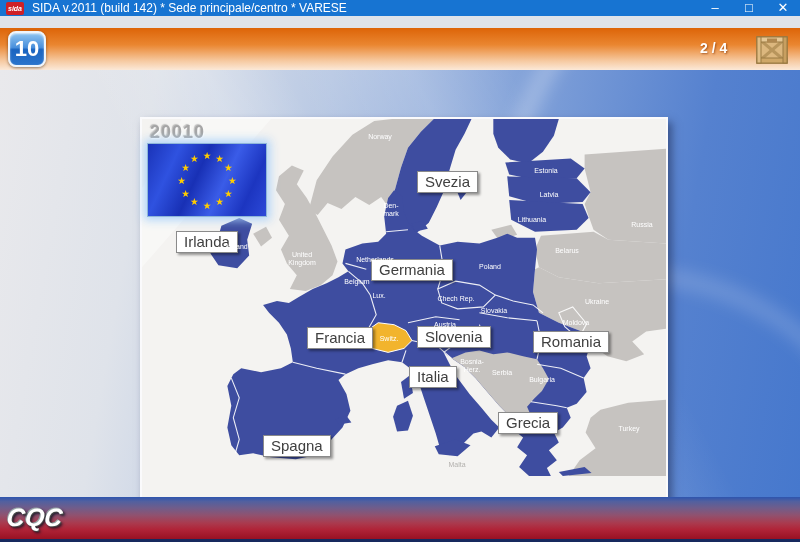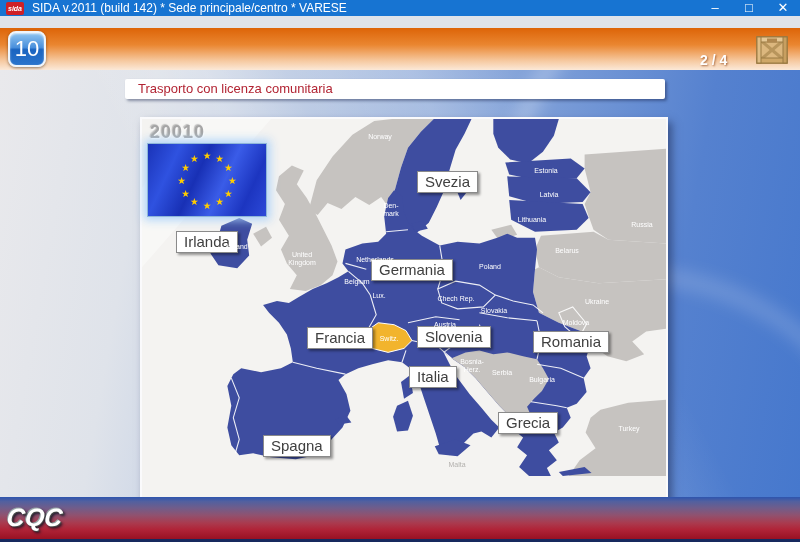--- a/index.html
+++ b/index.html
@@ -14,24 +14,24 @@
   .titletext { color:#fff; font-size:12px; margin-left:8px; }
   .wincontrols { margin-left:auto; display:flex; height:28px; }
   .winbtn { width:34px; height:28px; color:#fff; font-size:13px; text-align:center; line-height:28px; cursor:default; }
 
   
   .header { position:absolute; left:0; top:28px; width:800px; height:42px;
             background:linear-gradient(180deg,#dd6408 0%,#ea8630 40%,#f6c9a0 78%,#fbe9d8 100%); }
   .badge { position:absolute; left:8px; top:3px; width:38px; height:36px; border-radius:8px;
            background:linear-gradient(180deg,#8ec4f0 0%,#4a90dc 45%,#1a64c0 52%,#2a74cc 100%);
            border:2px solid #eef5fc; box-shadow:0 1px 3px rgba(40,20,0,.5), inset 0 1px 2px rgba(255,255,255,.7);
-           color:#fff; font-size:22px; font-weight:normal; text-align:center; line-height:32px; }
+           color:#fff; font-size:22px; font-weight:bold; text-align:center; line-height:32px; }
   .htitle { position:absolute; left:58px; top:12px; color:#fff; font-size:15px; font-weight:bold;
             text-shadow:1px 1px 2px rgba(120,45,0,.6); }
-  .pageind { position:absolute; left:700px; top:24px; color:#fff; font-size:14px; font-weight:bold;
+  .pageind { position:absolute; left:700px; top:12px; color:#fff; font-size:14px; font-weight:bold;
              text-shadow:1px 1px 2px rgba(120,45,0,.6); }
   .crate { position:absolute; left:751px; top:1px; }
 
   
   .content { position:absolute; left:0; top:70px; width:800px; height:427px; overflow:hidden;
              background:linear-gradient(100deg,#e9e9ec 0%,#dfe3ea 18%,#b9c9e4 38%,#7e9fd8 62%,#5581cf 82%,#4678cd 100%); }
   .swoosh1 { position:absolute; right:-150px; top:-120px; width:460px; height:620px;
              border:16px solid rgba(255,255,255,.30); border-radius:50%; filter:blur(9px); pointer-events:none; }
   .swoosh2 { position:absolute; right:-80px; bottom:-200px; width:520px; height:430px;
              border:13px solid rgba(255,255,255,.22); border-radius:50%; filter:blur(9px); pointer-events:none; }
@@ -104,21 +104,20 @@
         <rect x="16" y="9.5" width="10" height="4" fill="#b08850"></rect>
       </svg>
     </div>
   </div>
 
   <div class="content">
     <div class="swoosh1"></div>
     <div class="swoosh2"></div>
     <div class="streak"></div>
 
-    <div class="subtitlebar">Trasporto con licenza comunitaria</div>
 
     <div class="mappanel">
       <svg class="mapsvg" width="524" height="357" viewBox="0 0 528 361" preserveAspectRatio="none">
         <rect x="0" y="0" width="528" height="361" fill="#f4f3f1"></rect>
         <polygon points="40,0 130,0 0,150 0,70" fill="#ffffff" opacity="0.4"></polygon>
 
         <path d="M168,92 L176,62 L192,38 L212,16 L234,2 L252,0 L294,0 L281,13 L268,29 L261,49 L255,71 L249,90 L241,79 L229,87 L215,79 L201,91 L187,85 L177,97 Z" fill="#c6c3c0"></path>
         <path d="M446,36 L528,30 L528,126 L470,122 L455,112 L450,98 L446,86 L452,74 L446,50 Z" fill="#c6c3c0"></path>
         <path d="M402,118 L455,114 L470,122 L528,126 L528,162 L460,166 L420,160 L400,150 L396,132 Z" fill="#c6c3c0"></path>
         <path d="M396,152 L400,150 L420,160 L460,166 L528,162 L528,212 L508,215 L494,225 L506,238 L488,245 L469,240 L452,228 L446,216 L420,206 L400,196 L394,175 Z" fill="#c6c3c0"></path>

